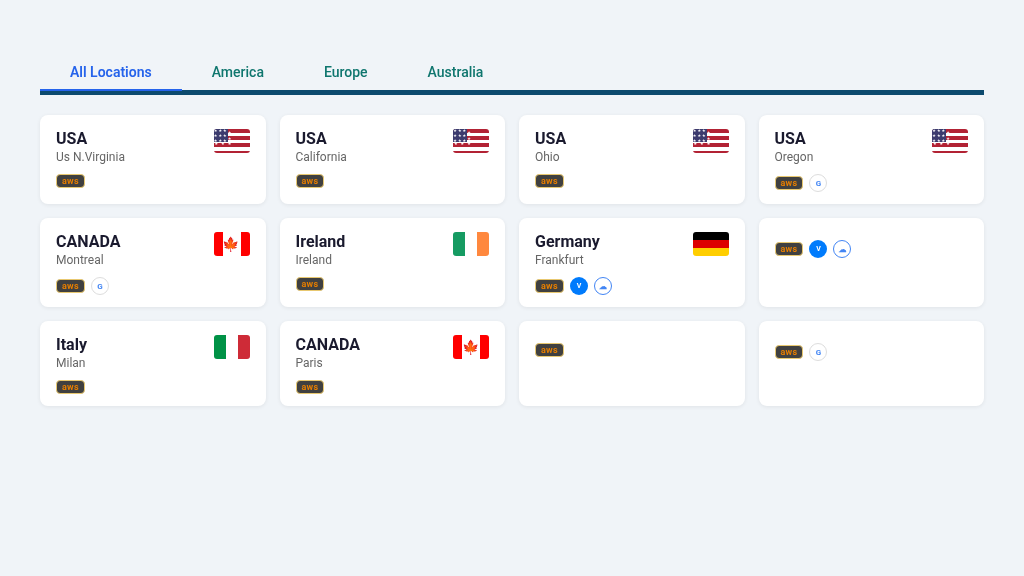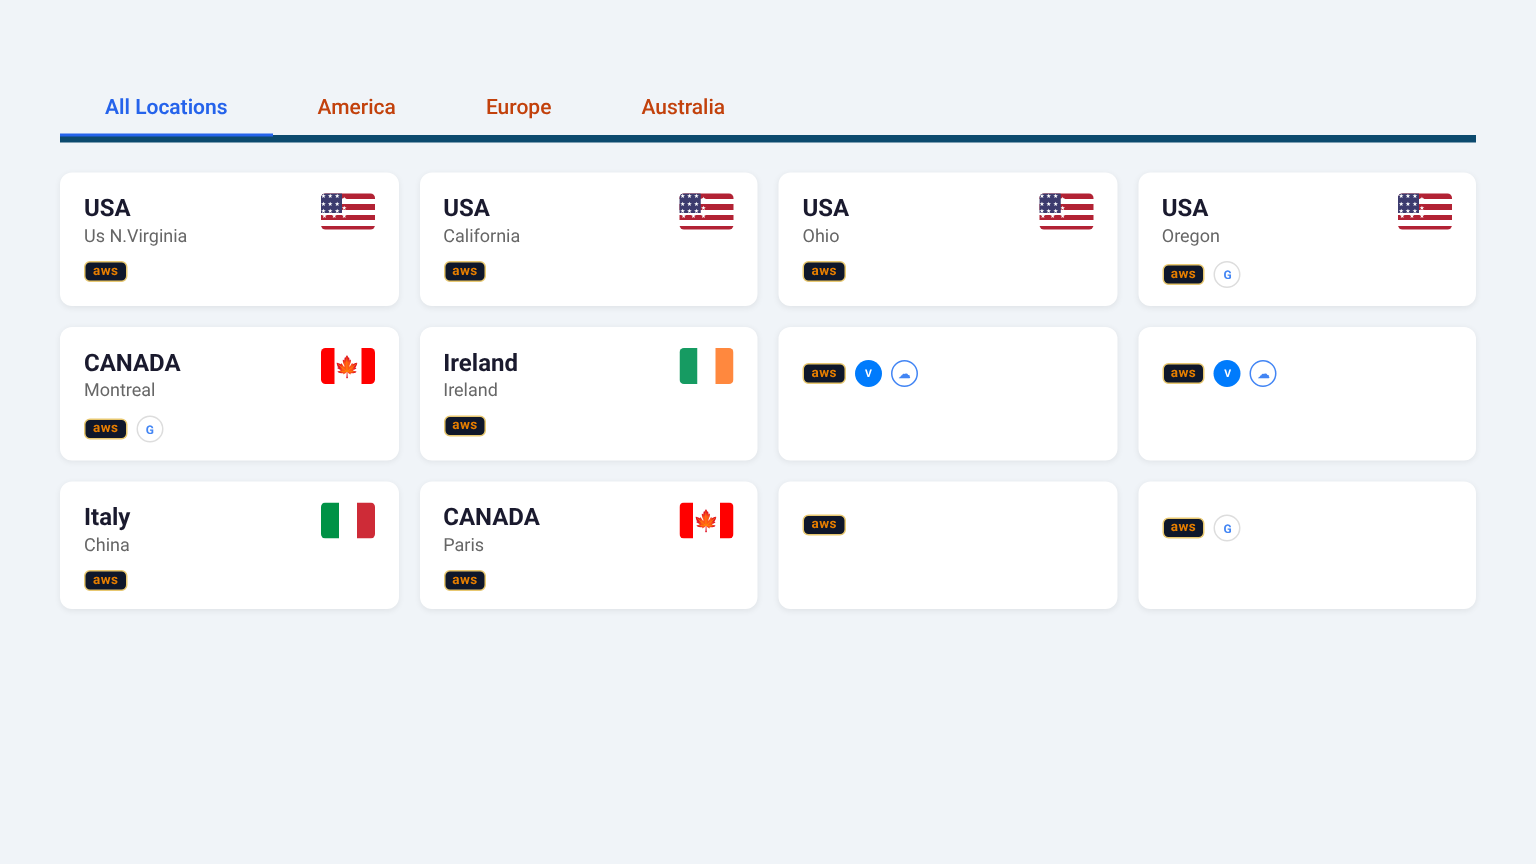--- a/index.html
+++ b/index.html
@@ -30,21 +30,21 @@
     }
     .tabs {
       display: flex;
       border-bottom: 5px solid #0c4a6e;
       margin-bottom: 20px;
       gap: 0;
     }
     .tab {
       padding: 10px 30px;
       font-size: 14px;
-      color: #c2410c;
+      color: #0f766e;
       cursor: pointer;
       position: relative;
       font-weight: 500;
     }
     .tab.active {
       color: #2563eb;
       font-weight: 600;
     }
     .tab.active::after {
       content: '';
@@ -100,21 +100,21 @@
     
     .aws-badge {
       display: inline-flex;
       align-items: center;
       border: 1px solid #e8c870;
       border-radius: 4px;
       padding: 1px 5px;
       font-size: 9px;
       font-weight: 700;
       color: #e67e00;
-      background: #0f172a;
+      background: #404040;
       letter-spacing: 0.3px;
     }
     
     .flag-usa { background: linear-gradient(180deg, #B22234 0%, #B22234 15%, #fff 15%, #fff 30%, #B22234 30%, #B22234 45%, #fff 45%, #fff 60%, #B22234 60%, #B22234 75%, #fff 75%, #fff 90%, #B22234 90%, #B22234 100%); position: relative; }
     .flag-usa::before { content: ''; position: absolute; top: 0; left: 0; width: 40%; height: 55%; background: #3C3B6E; }
     .flag-usa::after { content: '★ ★ ★\A★ ★ ★\A★ ★ ★'; white-space: pre; position: absolute; top: 1px; left: 1px; font-size: 4px; color: #fff; line-height: 1.4; letter-spacing: 1px; }
 
     .provider-icon {
       width: 18px;
       height: 18px;
@@ -250,38 +250,49 @@
         <div style="flex:1;background:#169B62;"></div>
         <div style="flex:1;background:#fff;"></div>
         <div style="flex:1;background:#FF883E;"></div>
       </div>
     </div>
     <div class="card-providers">
       <span class="aws-badge">aws</span>
     </div>
   </div>
       <div class="card">
+    <div class="card-top">
+      <div>
+        <div class="card-country">Germany</div>
+        <div class="card-city">Frankfurt</div>
+      </div>
+      <div class="flag" style="display:flex;flex-direction:column;">
+        <div style="flex:1;background:#000;"></div>
+        <div style="flex:1;background:#DD0000;"></div>
+        <div style="flex:1;background:#FFCE00;"></div>
+      </div>
+    </div>
     <div class="card-providers">
       <span class="aws-badge">aws</span>
           <span class="provider-icon provider-vultr">V</span>
           <span class="provider-icon provider-cloud">☁</span>
     </div>
   </div>
       <div class="card">
     <div class="card-providers">
       <span class="aws-badge">aws</span>
           <span class="provider-icon provider-vultr">V</span>
           <span class="provider-icon provider-cloud">☁</span>
     </div>
   </div>
       <div class="card">
     <div class="card-top">
       <div>
         <div class="card-country">Italy</div>
-        <div class="card-city">China</div>
+        <div class="card-city">Milan</div>
       </div>
       <div class="flag" style="display:flex;">
         <div style="flex:1;background:#009246;"></div>
         <div style="flex:1;background:#fff;"></div>
         <div style="flex:1;background:#CE2B37;"></div>
       </div>
     </div>
     <div class="card-providers">
       <span class="aws-badge">aws</span>
     </div>

